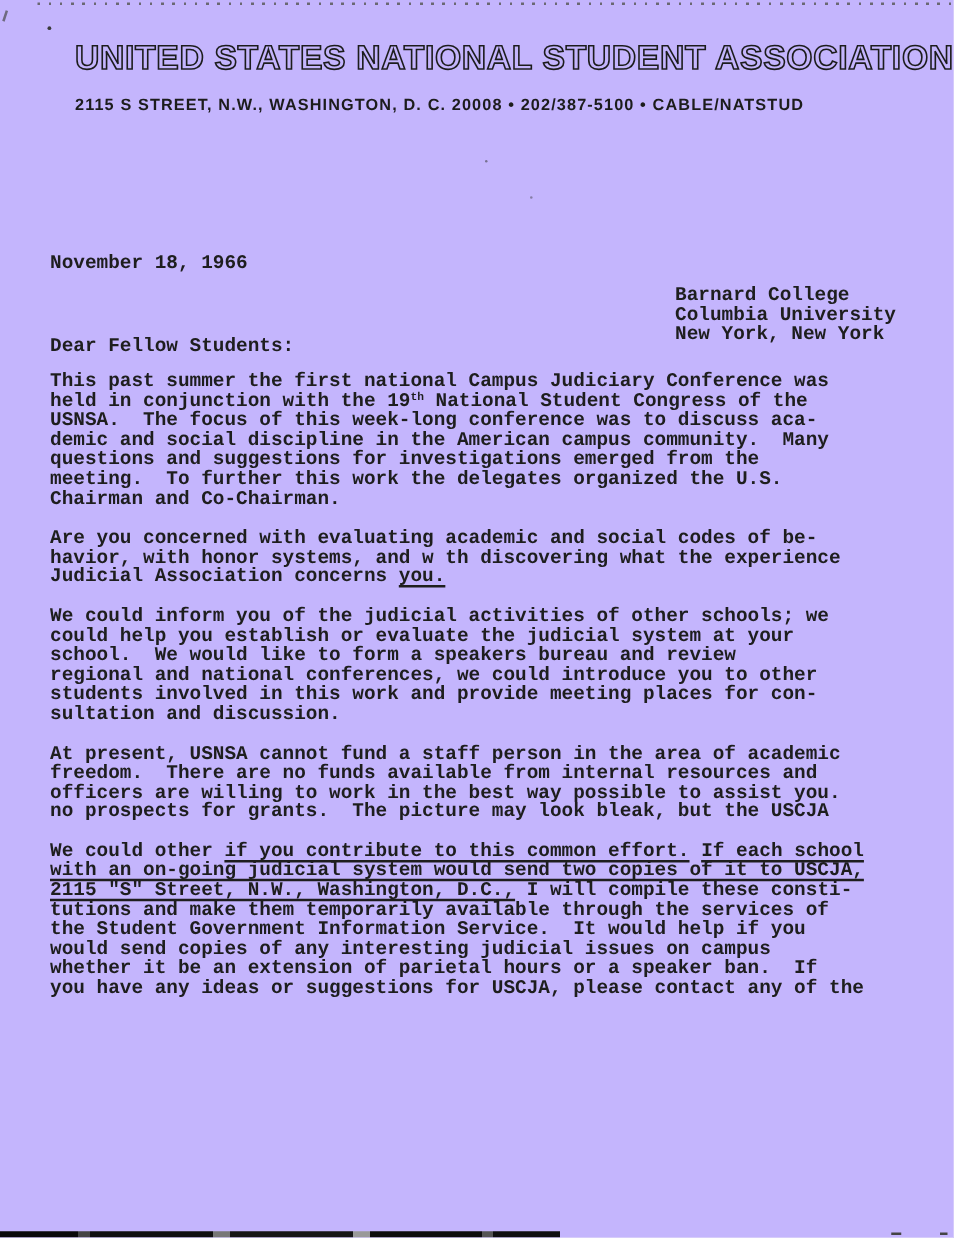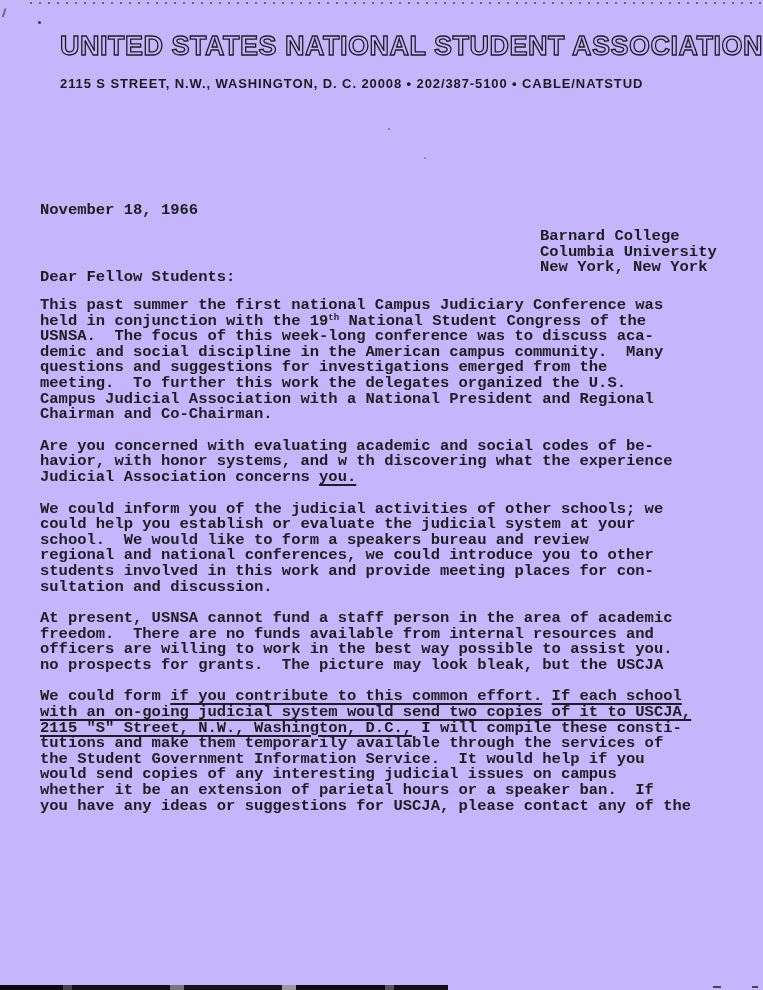--- a/index.html
+++ b/index.html
@@ -104,21 +104,20 @@
   <div class="salutation typewriter">Dear Fellow Students:</div>
 
   <div class="letter-body typewriter">
       <div class="para">
         <div class="line"><span>This past summer the first national Campus Judiciary Conference was</span></div>
         <div class="line"><span>held in conjunction with the 19</span><sup>th</sup><span> National Student Congress of the</span></div>
         <div class="line"><span>USNSA.  The focus of this week-long conference was to discuss aca-</span></div>
         <div class="line"><span>demic and social discipline in the American campus community.  Many</span></div>
         <div class="line"><span>questions and suggestions for investigations emerged from the</span></div>
         <div class="line"><span>meeting.  To further this work the delegates organized the U.S.</span></div>
-        <div class="line"><span>Campus Judicial Association with a National President and Regional</span></div>
         <div class="line"><span>Chairman and Co-Chairman.</span></div>
       </div>
       <div class="para">
         <div class="line"><span>Are you concerned with evaluating academic and social codes of be-</span></div>
         <div class="line"><span>havior, with honor systems, and w th discovering what the experience</span></div>
         <div class="line"><span>Judicial Association concerns </span><span class="u">you.</span></div>
       </div>
       <div class="para">
         <div class="line"><span>We could inform you of the judicial activities of other schools; we</span></div>
         <div class="line"><span>could help you establish or evaluate the judicial system at your</span></div>
@@ -127,21 +126,21 @@
         <div class="line"><span>students involved in this work and provide meeting places for con-</span></div>
         <div class="line"><span>sultation and discussion.</span></div>
       </div>
       <div class="para">
         <div class="line"><span>At present, USNSA cannot fund a staff person in the area of academic</span></div>
         <div class="line"><span>freedom.  There are no funds available from internal resources and</span></div>
         <div class="line"><span>officers are willing to work in the best way possible to assist you.</span></div>
         <div class="line"><span>no prospects for grants.  The picture may look bleak, but the USCJA</span></div>
       </div>
       <div class="para">
-        <div class="line"><span>We could form </span><span class="u">if you contribute to this common effort.</span><span> </span><span class="u">If each school</span></div>
+        <div class="line"><span>We could other </span><span class="u">if you contribute to this common effort.</span><span> </span><span class="u">If each school</span></div>
         <div class="line"><span class="u">with an on-going judicial system would send two copies of it to USCJA,</span></div>
         <div class="line"><span class="u">2115 "S" Street, N.W., Washington, D.C.,</span><span> I will compile these consti-</span></div>
         <div class="line"><span>tutions and make them temporarily available through the services of</span></div>
         <div class="line"><span>the Student Government Information Service.  It would help if you</span></div>
         <div class="line"><span>would send copies of any interesting judicial issues on campus</span></div>
         <div class="line"><span>whether it be an extension of parietal hours or a speaker ban.  If</span></div>
         <div class="line"><span>you have any ideas or suggestions for USCJA, please contact any of the</span></div>
       </div>
     </div>
 

